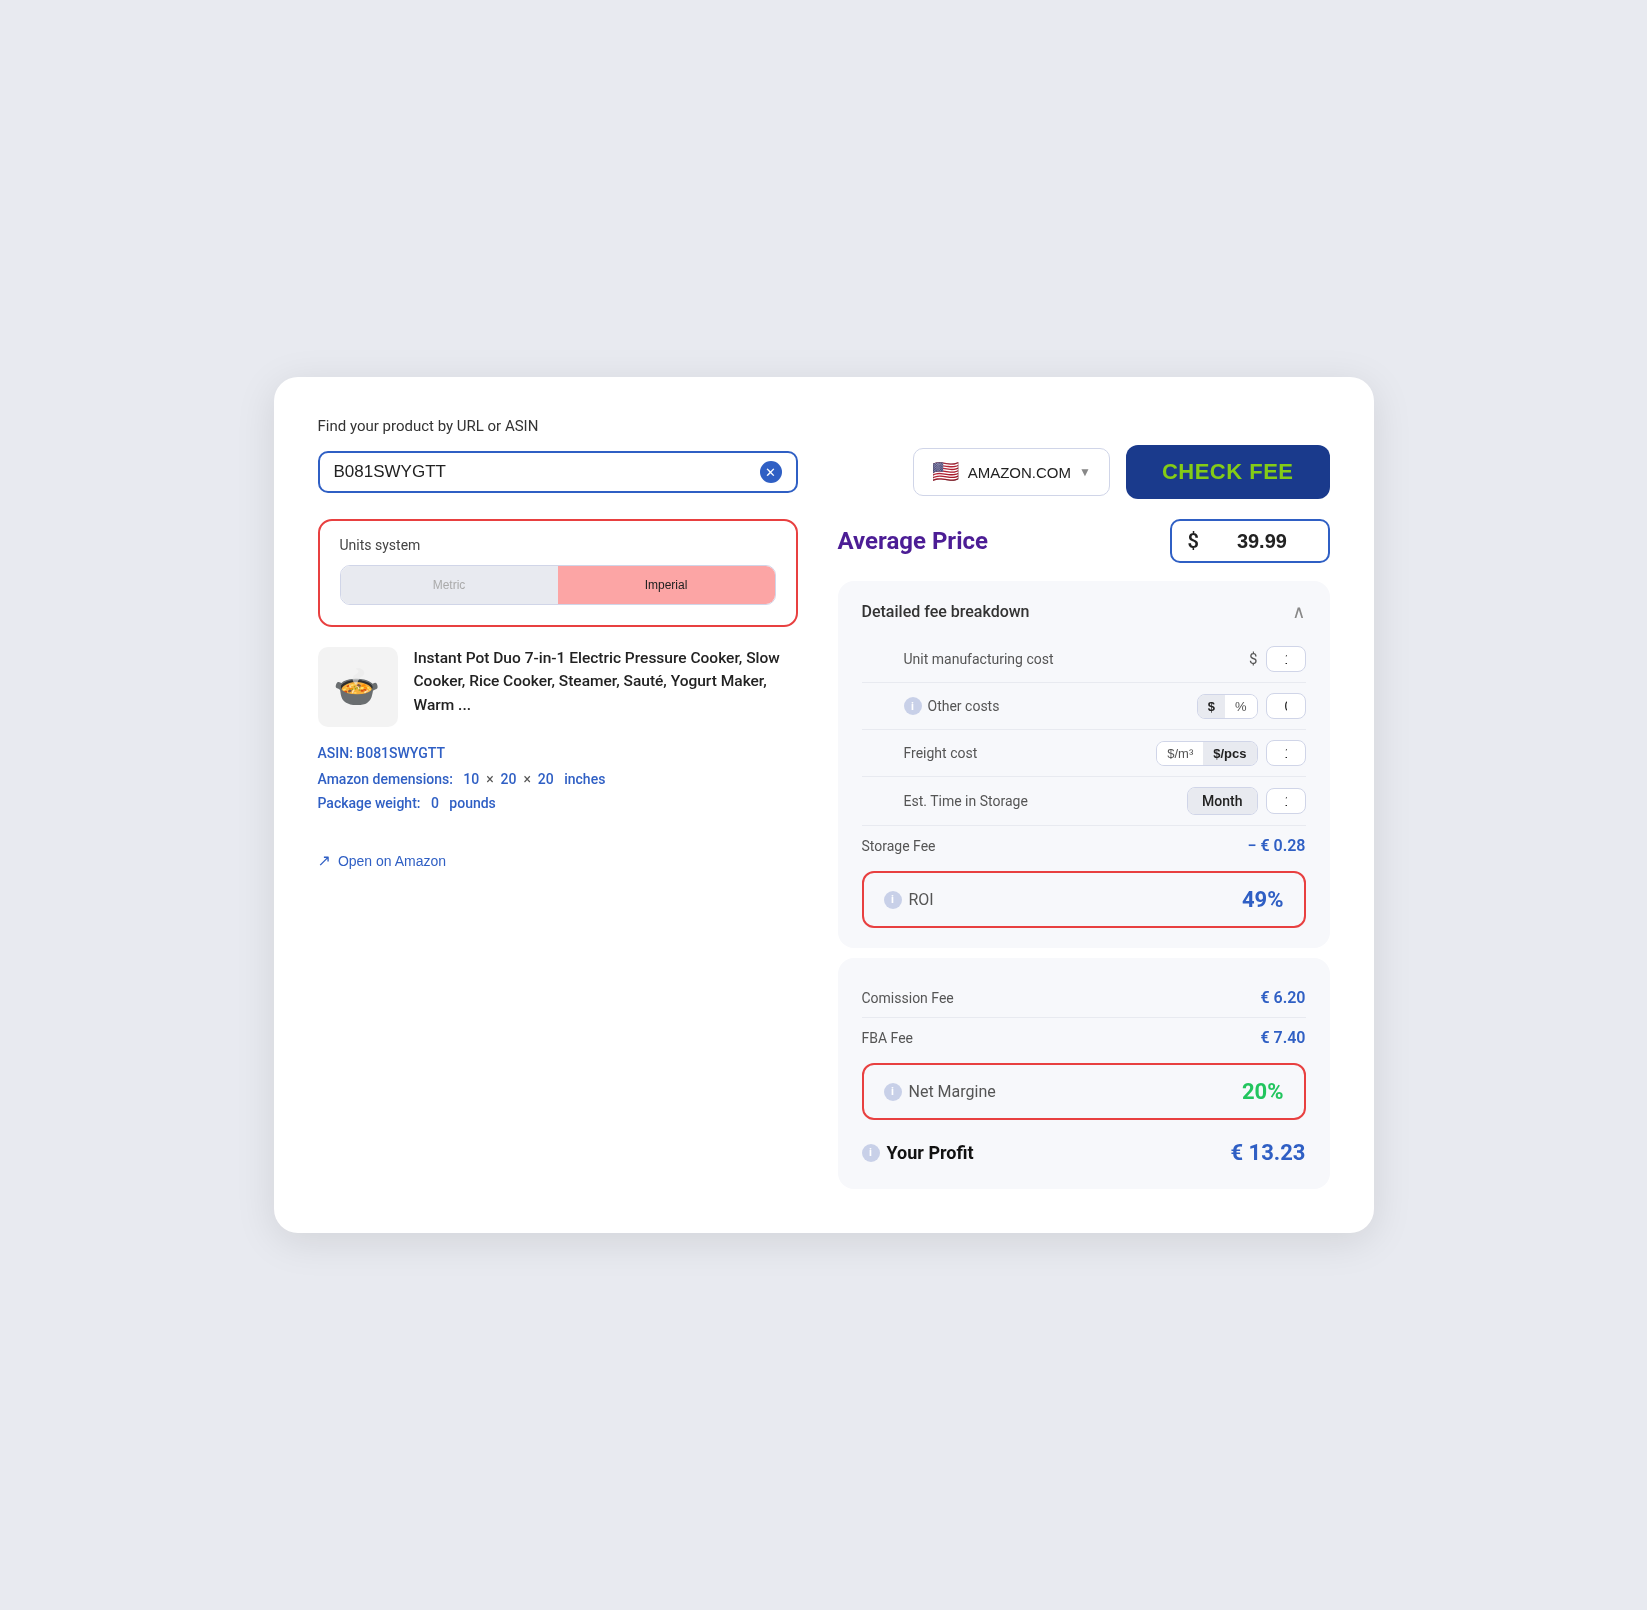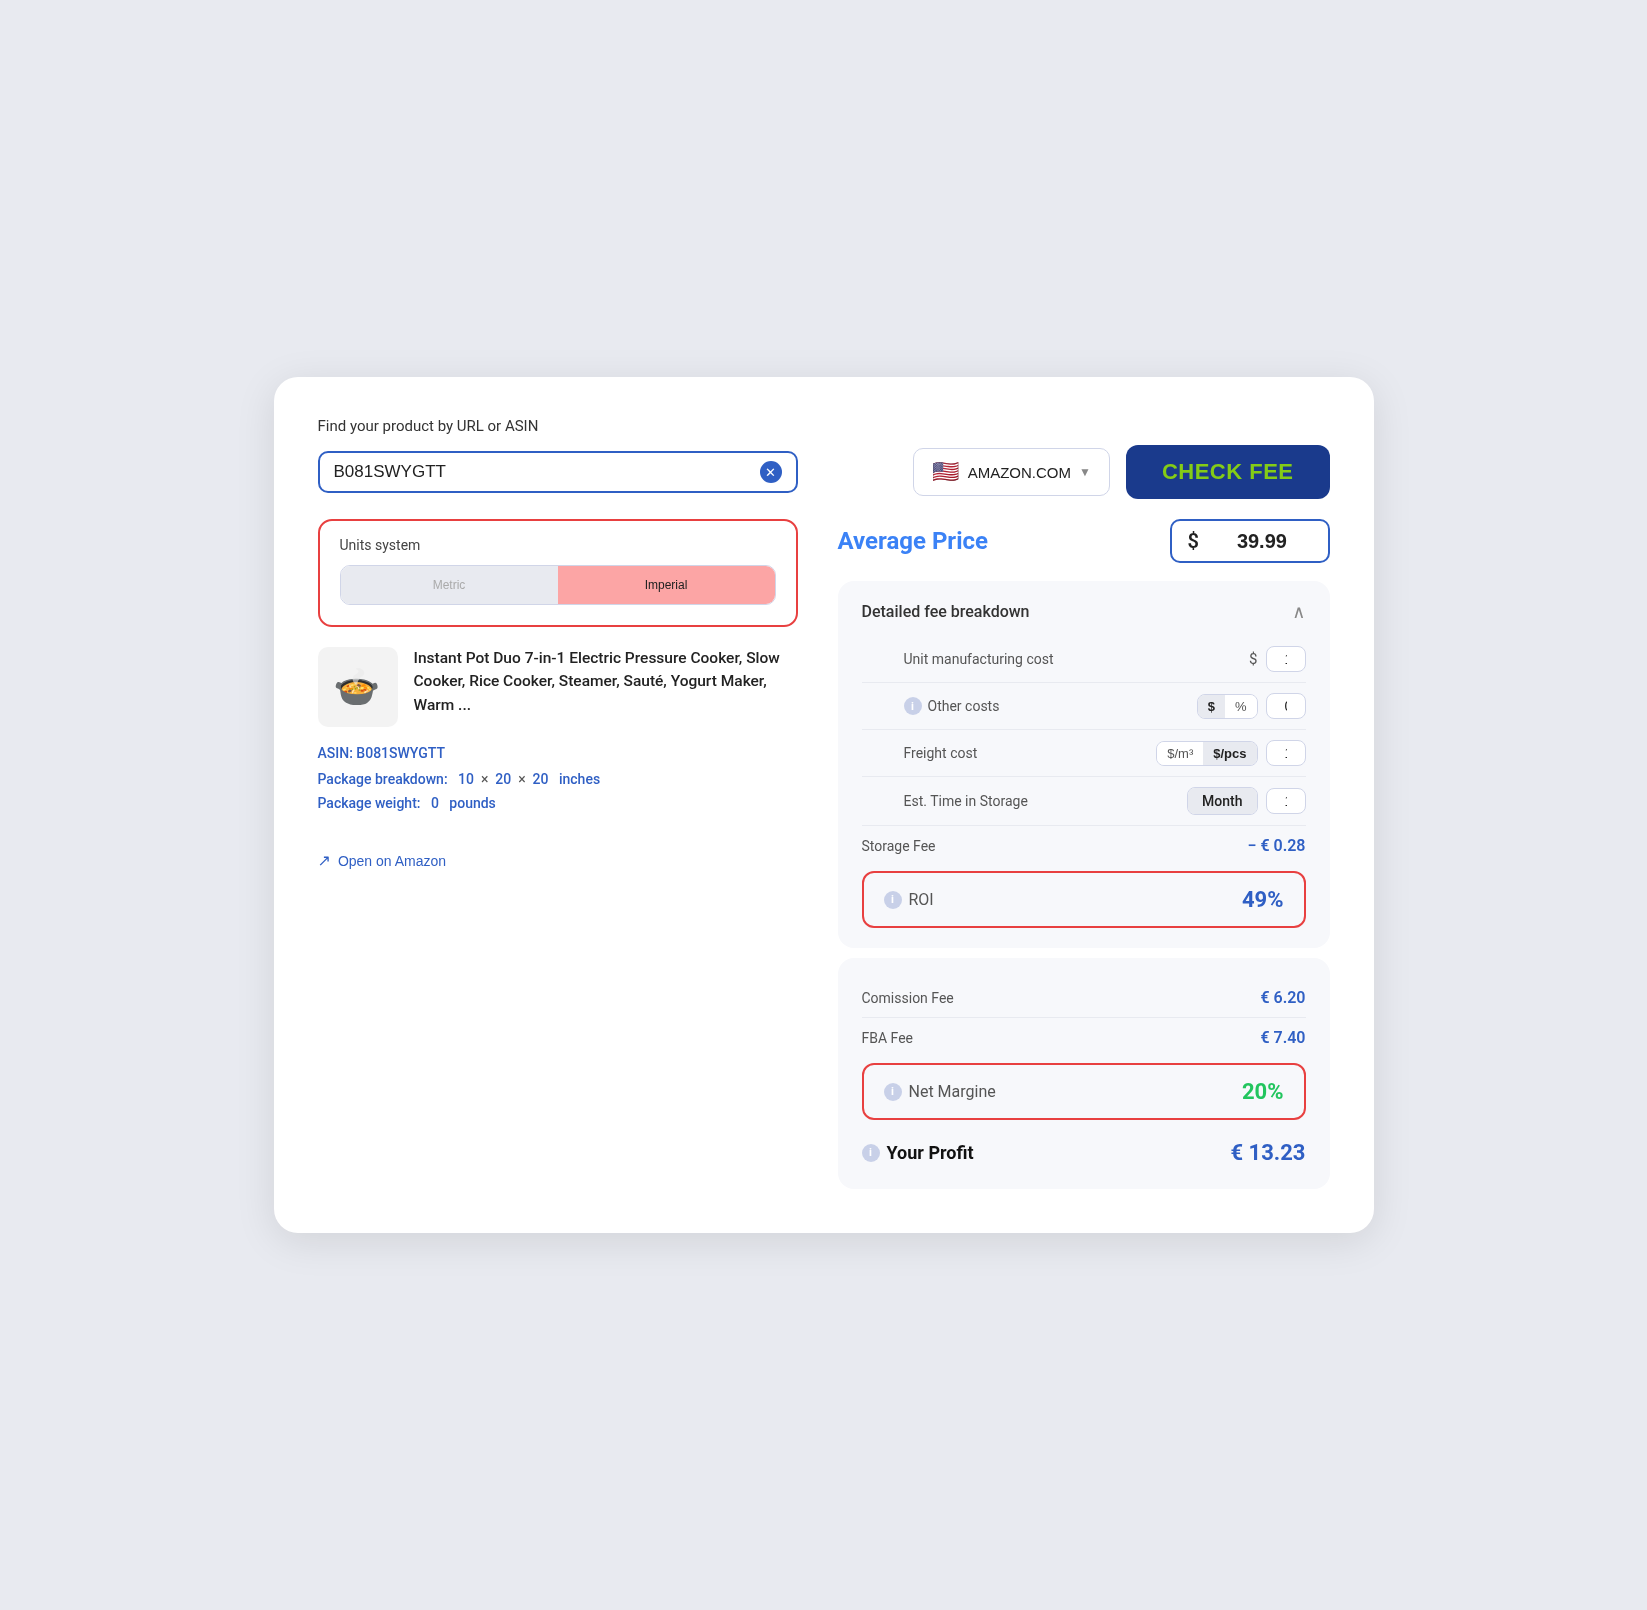--- a/index.html
+++ b/index.html
@@ -192,21 +192,21 @@
     }
     
     .avg-price-row {
       display: flex;
       align-items: center;
       justify-content: space-between;
     }
     .avg-price-label {
       font-size: 24px;
       font-weight: 700;
-      color: #3b82f6;
+      color: #4c1d95;
     }
     .avg-price-input {
       display: flex;
       align-items: center;
       border: 2px solid #2f5fc4;
       border-radius: 10px;
       padding: 8px 16px;
       gap: 8px;
       min-width: 160px;
     }
@@ -489,21 +489,21 @@
           <div class="product-title">Instant Pot Duo 7-in-1 Electric Pressure Cooker, Slow Cooker, Rice Cooker, Steamer, Sauté, Yogurt Maker, Warm ...</div>
         </div>
       </div>
 
       <div class="product-asin">
         <span>ASIN:</span>
         <span class="dims-value">B081SWYGTT</span>
       </div>
 
       <div class="product-dims">
-        <span>Package breakdown:</span>
+        <span>Amazon demensions:</span>
         &nbsp;
         <span class="dims-value">10</span>
         &nbsp;×&nbsp;
         <span class="dims-value">20</span>
         &nbsp;×&nbsp;
         <span class="dims-value">20</span>
         &nbsp;
         <span class="unit-label">inches</span>
       </div>
 

